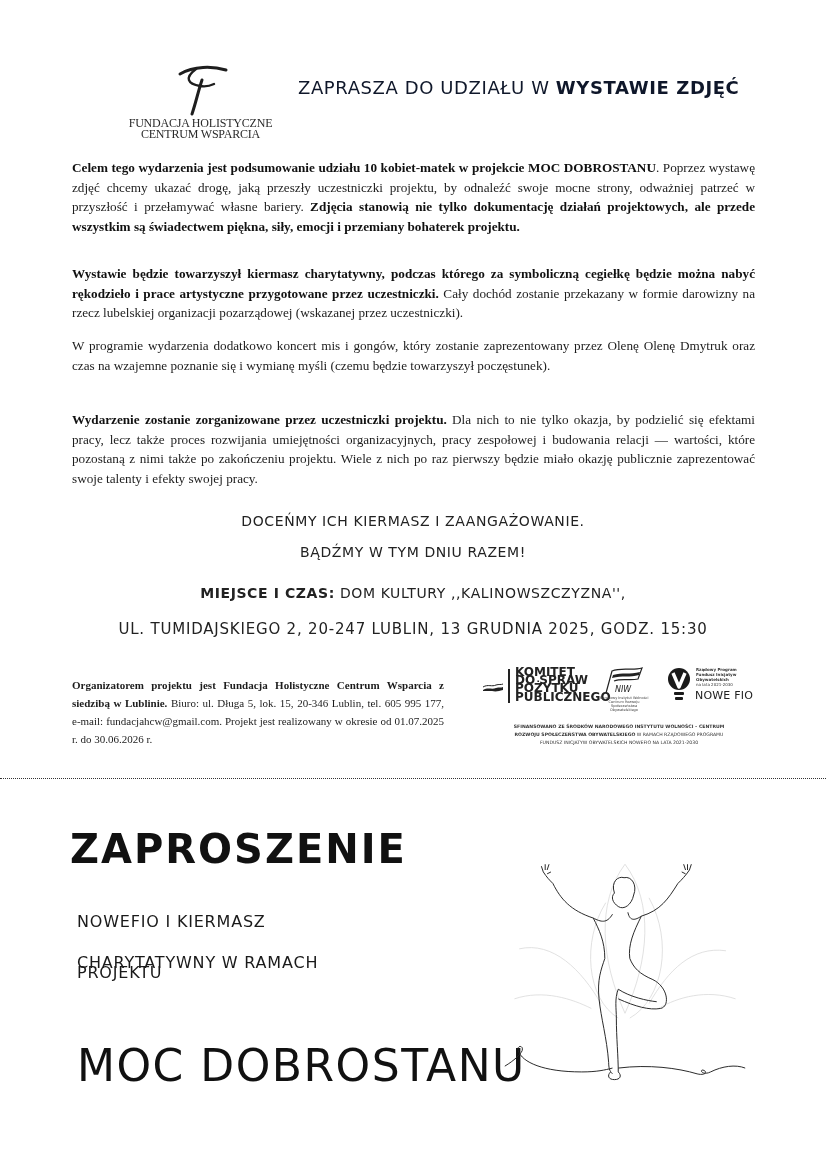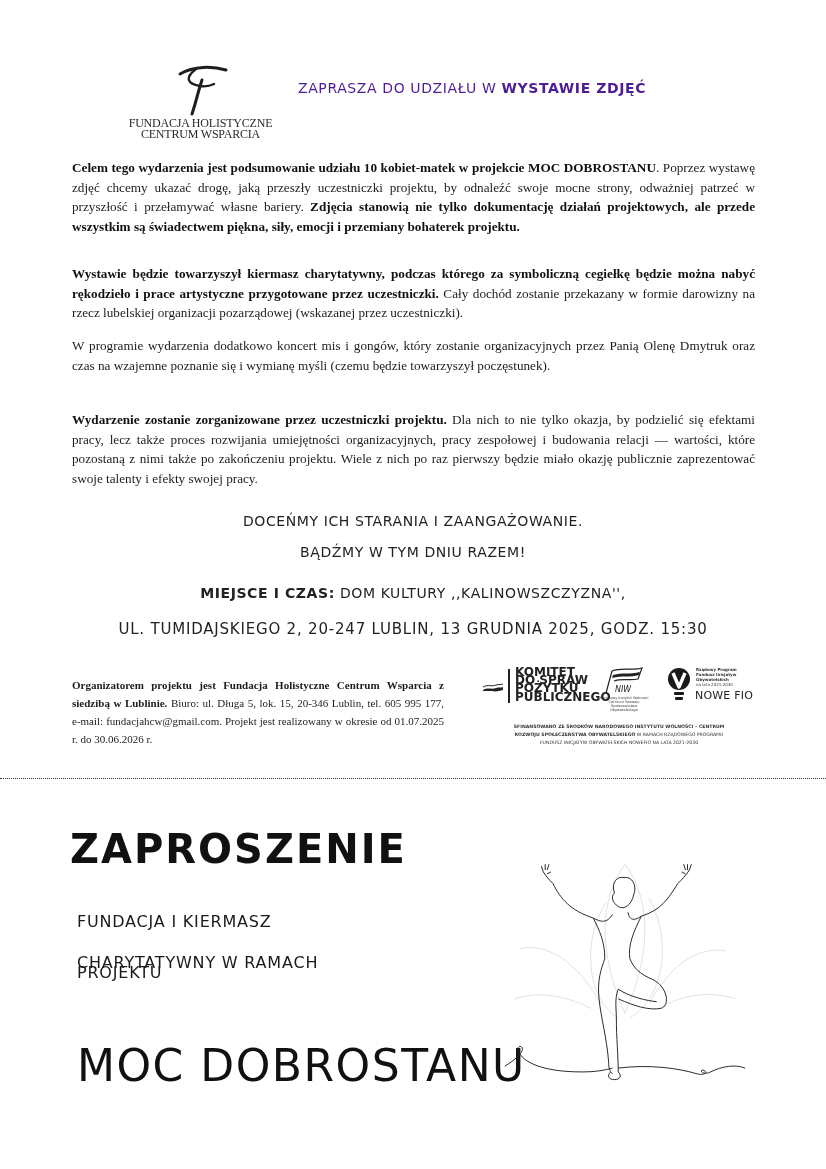--- a/index.html
+++ b/index.html
@@ -5,21 +5,21 @@
     * { margin: 0; padding: 0; box-sizing: border-box; }
     html, body { width: 826px; height: 1169px; background: #ffffff; overflow: hidden; }
     body { position: relative; font-family: "DejaVu Serif", serif; color: #1a1a1a; }
 
     
     .logo { position: absolute; left: 118px; top: 60px; width: 165px; height: 90px; text-align: center; }
     .logo svg { display: block; margin: 0 auto; }
     .logo-text { font-family: "Liberation Serif", serif; font-size: 12px; line-height: 11px; color: #2a2a2a; letter-spacing: -0.2px; }
 
     .header-title { position: absolute; left: 298px; top: 76px; }
-    .header-title .line { font-family: "DejaVu Sans", sans-serif; font-size: 14px; letter-spacing: 0.6px; color: #4c1d95; height: 36px; line-height: 24px; }
+    .header-title .line { font-family: "DejaVu Sans", sans-serif; font-size: 18px; letter-spacing: 0.6px; color: #0f172a; height: 36px; line-height: 24px; }
     .header-title b { font-weight: bold; }
 
     
     .para { position: absolute; left: 72px; width: 683px; font-family: "Liberation Serif", serif; font-size: 13.2px; line-height: 19.6px; text-align: justify; color: #1c1c1c; }
     .para b { font-weight: bold; color: #111; }
     #p1 { top: 158px; }
     #p2 { top: 264px; }
     #p3 { top: 336px; }
     #p4 { top: 410px; }
 
@@ -83,28 +83,28 @@
 
 <p class="para" id="p1">
   <b>Celem tego wydarzenia jest podsumowanie udziału 10 kobiet-matek w projekcie MOC DOBROSTANU</b><span>. Poprzez wystawę zdjęć chcemy ukazać drogę, jaką przeszły uczestniczki projektu, by odnaleźć swoje mocne strony, odważniej patrzeć w przyszłość i przełamywać własne bariery. </span><b>Zdjęcia stanowią nie tylko dokumentację działań projektowych, ale przede wszystkim są świadectwem piękna, siły, emocji i przemiany bohaterek projektu.</b>
 </p>
 
 <p class="para" id="p2">
   <b>Wystawie będzie towarzyszył kiermasz charytatywny, podczas którego za symboliczną cegiełkę będzie można nabyć rękodzieło i prace artystyczne przygotowane przez uczestniczki.</b><span> Cały dochód zostanie przekazany w formie darowizny na rzecz lubelskiej organizacji pozarządowej (wskazanej przez uczestniczki).</span>
 </p>
 
 <p class="para" id="p3">
-  <span>W programie wydarzenia dodatkowo koncert mis i gongów, który zostanie organizacyjnych przez Panią Olenę Dmytruk oraz czas na wzajemne poznanie się i wymianę myśli (czemu będzie towarzyszył poczęstunek).</span>
+  <span>W programie wydarzenia dodatkowo koncert mis i gongów, który zostanie zaprezentowany przez Olenę Olenę Dmytruk oraz czas na wzajemne poznanie się i wymianę myśli (czemu będzie towarzyszył poczęstunek).</span>
 </p>
 
 <p class="para" id="p4">
   <b>Wydarzenie zostanie zorganizowane przez uczestniczki projektu.</b><span> Dla nich to nie tylko okazja, by podzielić się efektami pracy, lecz także proces rozwijania umiejętności organizacyjnych, pracy zespołowej i budowania relacji — wartości, które pozostaną z nimi także po zakończeniu projektu. Wiele z nich po raz pierwszy będzie miało okazję publicznie zaprezentować swoje talenty i efekty swojej pracy.</span>
 </p>
 
-<div class="slogan" id="s1">DOCEŃMY ICH STARANIA I ZAANGAŻOWANIE.</div>
+<div class="slogan" id="s1">DOCEŃMY ICH KIERMASZ I ZAANGAŻOWANIE.</div>
 <div class="slogan" id="s2">BĄDŹMY W TYM DNIU RAZEM!</div>
 <div class="slogan" id="s3">
   <b>MIEJSCE I CZAS:</b><span> DOM KULTURY ,,KALINOWSZCZYZNA'',</span>
 </div>
 <div class="slogan" id="s4">UL. TUMIDAJSKIEGO 2, 20-247 LUBLIN, 13 GRUDNIA 2025, GODZ. 15:30</div>
 
 <p class="org">
   <b>Organizatorem projektu jest Fundacja Holistyczne Centrum Wsparcia z siedzibą w Lublinie.</b><span> Biuro: ul. Długa 5, lok. 15, 20-346 Lublin, tel. 605 995 177, e-mail: fundacjahcw@gmail.com. Projekt jest realizowany w okresie od 01.07.2025 r. do 30.06.2026 r.</span>
 </p>
 
@@ -154,21 +154,21 @@
 
 <div class="financing">
   <div><b>SFINANSOWANO ZE ŚRODKÓW NARODOWEGO INSTYTUTU WOLNOŚCI – CENTRUM</b></div>
   <div><b>ROZWOJU SPOŁECZEŃSTWA OBYWATELSKIEGO</b><span> W RAMACH RZĄDOWEGO PROGRAMU</span></div>
   <div>FUNDUSZ INICJATYW OBYWATELSKICH NOWEFIO NA LATA 2021-2030</div>
 </div>
 
 <div class="cut-line"></div>
 
 <div class="inv-title">ZAPROSZENIE</div>
-<div class="inv-line" id="i1">FUNDACJA I KIERMASZ</div>
+<div class="inv-line" id="i1">NOWEFIO I KIERMASZ</div>
 <div class="inv-line" id="i2">CHARYTATYWNY W RAMACH</div>
 <div class="inv-line" id="i3">PROJEKTU</div>
 <div class="inv-project">MOC DOBROSTANU</div>
 
 <svg class="yoga" viewBox="0 0 250 260">
 
   <g stroke="#d8d8d8" stroke-width="0.8" fill="none">
     <path d="M105 60 C 80 100, 85 160, 118 180"></path>
     <path d="M150 55 C 175 100, 165 160, 130 180"></path>
     <path d="M15 108 C 50 100, 80 130, 100 165"></path>

